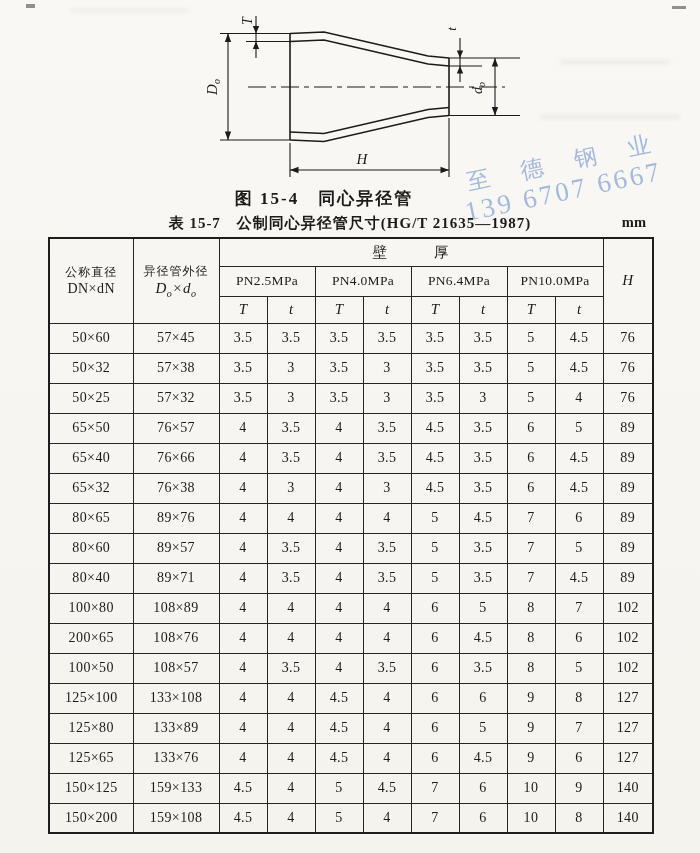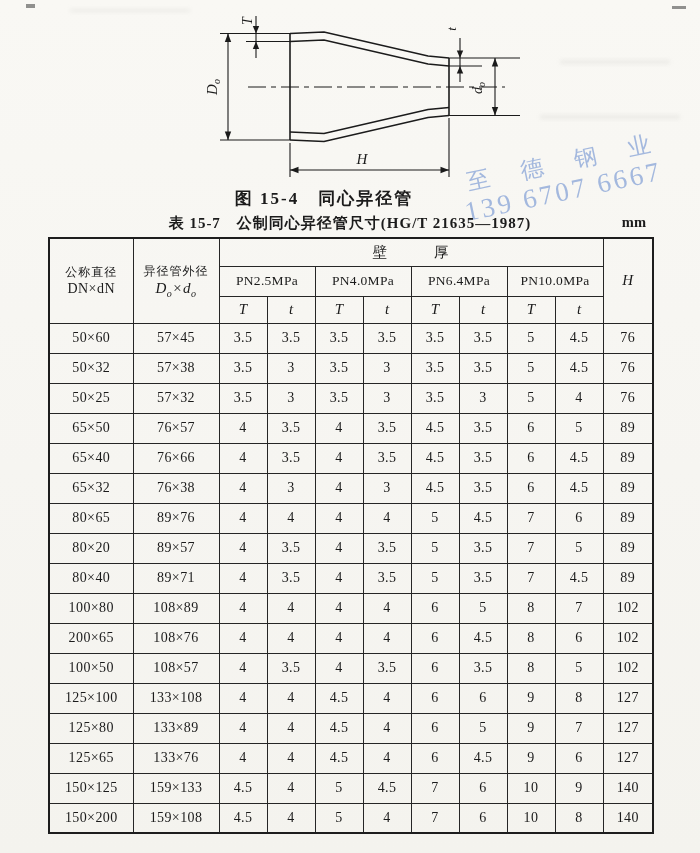--- a/index.html
+++ b/index.html
@@ -282,21 +282,21 @@
           <td>4</td>
           <td>4</td>
           <td>4</td>
           <td>5</td>
           <td>4.5</td>
           <td>7</td>
           <td>6</td>
           <td>89</td>
         </tr>
         <tr>
-          <td>80×20</td>
+          <td>80×60</td>
           <td>89×57</td>
           <td>4</td>
           <td>3.5</td>
           <td>4</td>
           <td>3.5</td>
           <td>5</td>
           <td>3.5</td>
           <td>7</td>
           <td>5</td>
           <td>89</td>

